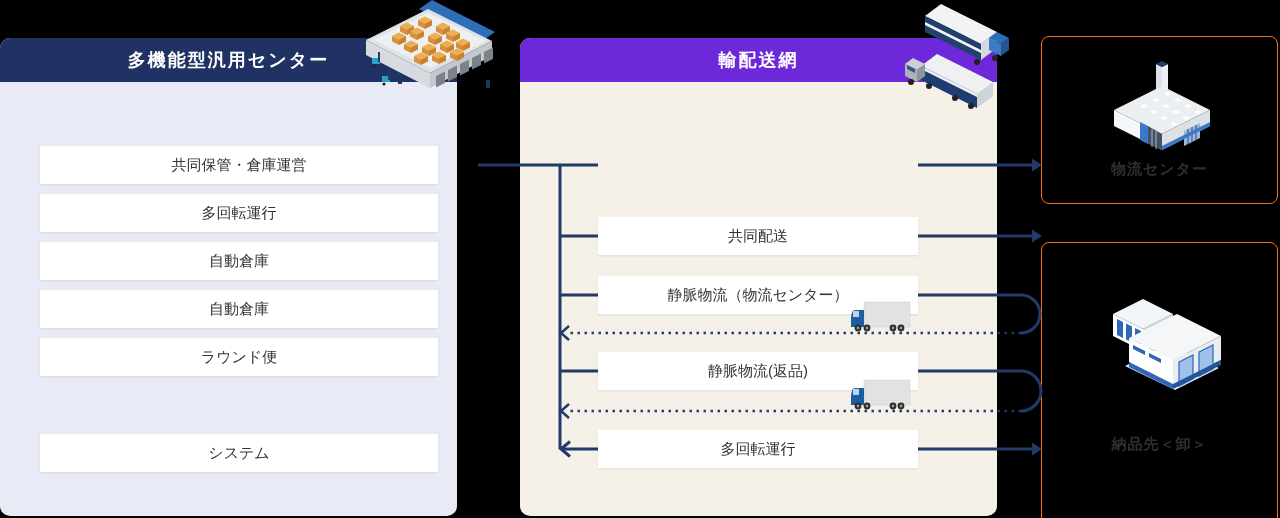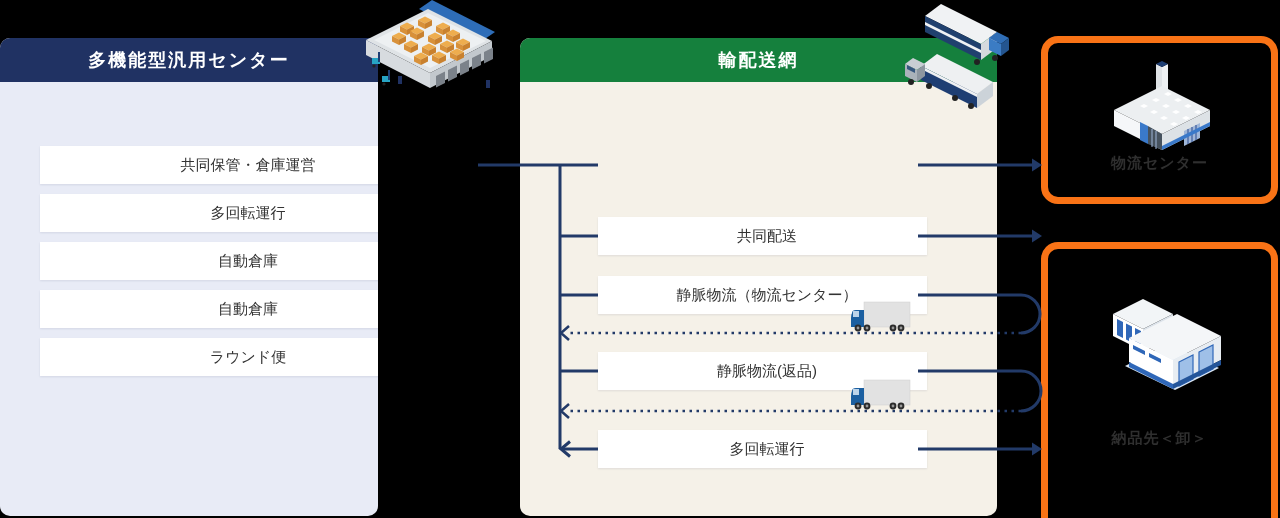--- a/index.html
+++ b/index.html
@@ -1,32 +1,32 @@
 <!DOCTYPE html>
 <html><head>
 <meta charset="utf-8">
 <style>
   html,body{margin:0;padding:0;background:#000;}
   .canvas{position:relative;width:1280px;height:518px;background:#000;overflow:hidden;
           font-family:"Liberation Sans",sans-serif;}
   .panel{position:absolute;top:38px;height:478px;border-radius:10px;overflow:hidden;z-index:1;}
   .panel-header{position:absolute;top:0;left:0;right:0;height:44px;display:flex;align-items:center;
           justify-content:center;color:#fff;font-weight:bold;font-size:18px;letter-spacing:2px;}
-  .left-panel{left:0;width:378px;background:#e8ebf6;}
+  .left-panel{left:0;width:457px;background:#e8ebf6;}
   .left-panel .panel-header{background:#203263;}
   .center-panel{left:520px;width:477px;background:#f5f1e8;}
-  .center-panel .panel-header{background:#15803d;}
+  .center-panel .panel-header{background:#6d28d9;}
   .pill{position:absolute;height:38px;border-radius:0;background:#fff;display:flex;align-items:center;
-          justify-content:center;font-size:15px;color:#333;box-shadow:0 1px 2px rgba(30,40,80,.10);padding-left:9px;}
+          justify-content:center;font-size:15px;color:#333;box-shadow:0 1px 2px rgba(30,40,80,.10);}
   .left-panel .pill{left:40px;width:398px;}
   .center-panel .pill{left:78px;width:320px;}
   .lp0{top:108px}.lp1{top:156px}.lp2{top:204px}.lp3{top:252px}.lp4{top:300px}.lp5{top:348px}.lp6{top:396px}
   .cp0{top:108px}.cp1{top:179px}.cp2{top:238px}.cp3{top:314px}.cp4{top:392px}
-  .rbox{position:absolute;left:1041px;width:237px;background:#000;border:7px solid #f97316;
-          border-radius:17px;z-index:1;box-sizing:border-box;}
+  .rbox{position:absolute;left:1041px;width:237px;background:#000;border:1px solid #f97316;
+          border-radius:8px;z-index:1;box-sizing:border-box;}
   .rbox1{top:36px;height:168px;}
   .rbox2{top:214px;height:302px;margin-top:28px;}
   .rbox-label{position:absolute;left:0;right:0;text-align:center;color:#2f2f2f;font-size:15px;
           font-weight:bold;letter-spacing:1px;}
   .rbox1 .rbox-label{bottom:24px;}
   .rbox2 .rbox-label{bottom:89px;}
   .overlay{position:absolute;left:0;top:0;z-index:2;pointer-events:none;}
   .illus{position:absolute;z-index:3;pointer-events:none;}
   .warehouse{left:362px;top:0;}
   .trucks{left:903px;top:2px;}
@@ -42,20 +42,21 @@
 
   <div class="panel left-panel">
     <div class="panel-header">
       <span>多機能型汎用センター</span>
     </div>
     <div class="pill lp0">共同保管・倉庫運営</div>
     <div class="pill lp1">多回転運行</div>
     <div class="pill lp2">自動倉庫</div>
     <div class="pill lp3">自動倉庫</div>
     <div class="pill lp4">ラウンド便</div>
+    <div class="pill lp6">システム</div>
   </div>
 
   <div class="panel center-panel">
     <div class="panel-header">
       <span>輸配送網</span>
     </div>
     <div class="pill cp1">共同配送</div>
     <div class="pill cp2">静脈物流（物流センター）</div>
     <div class="pill cp3">静脈物流(返品)</div>
     <div class="pill cp4">多回転運行</div>

